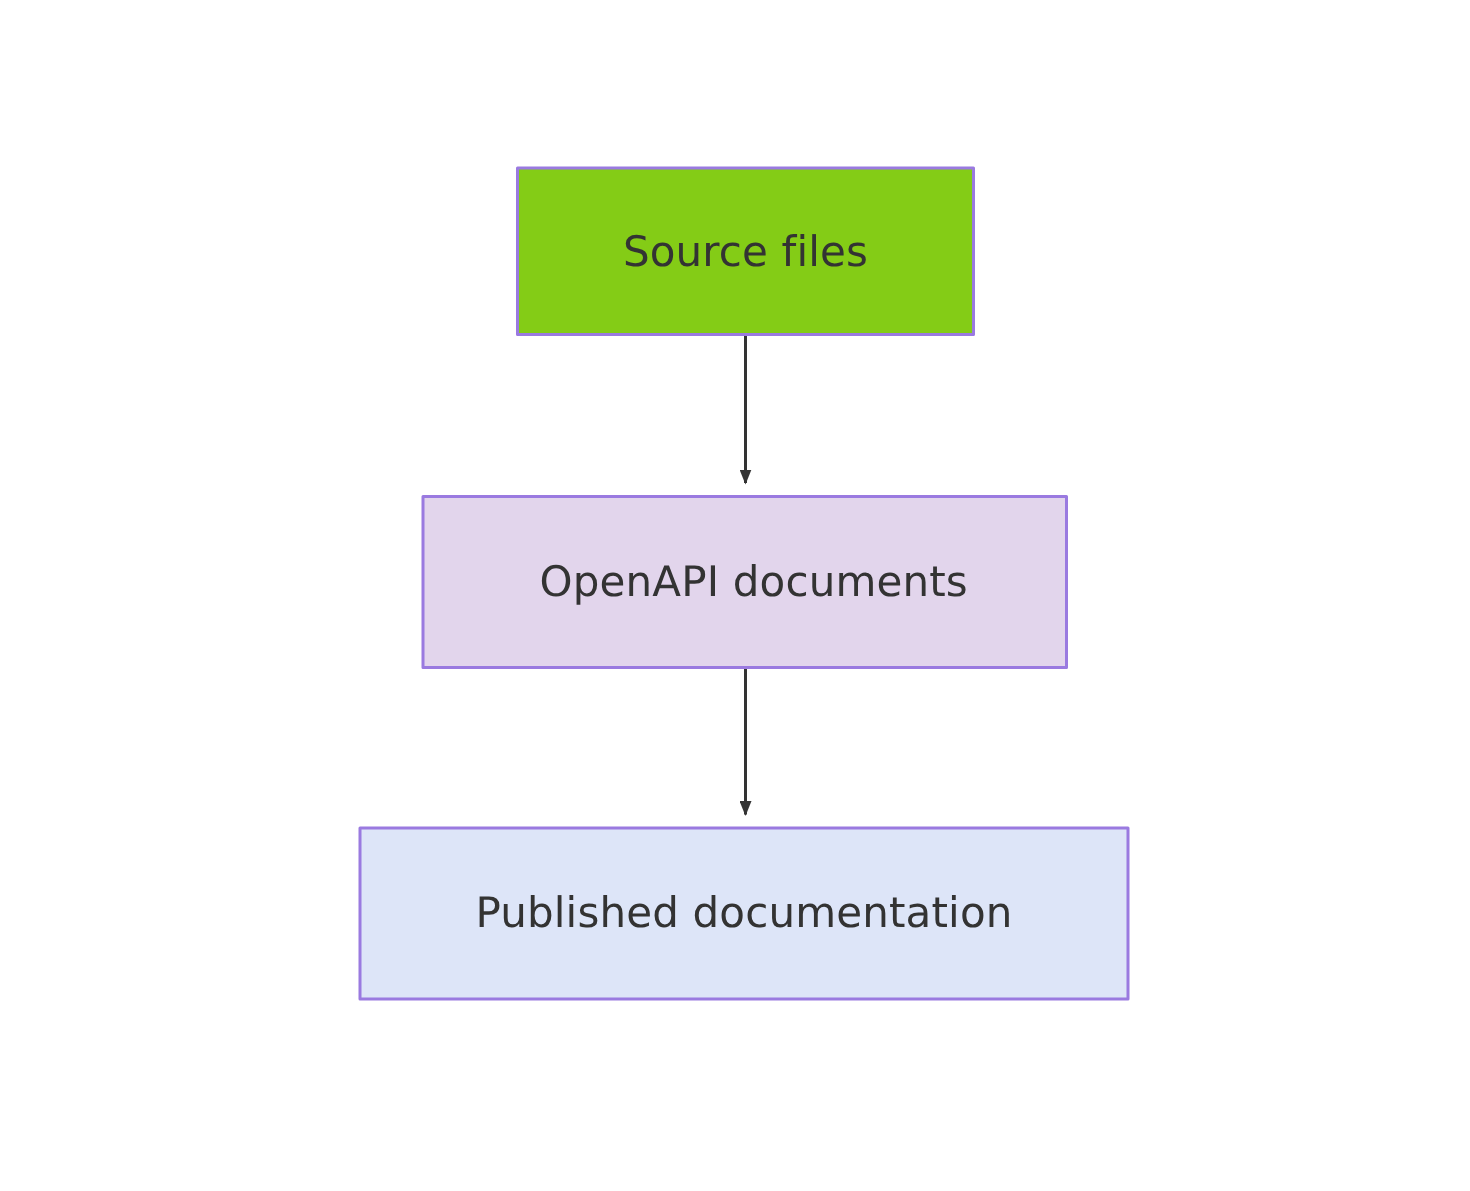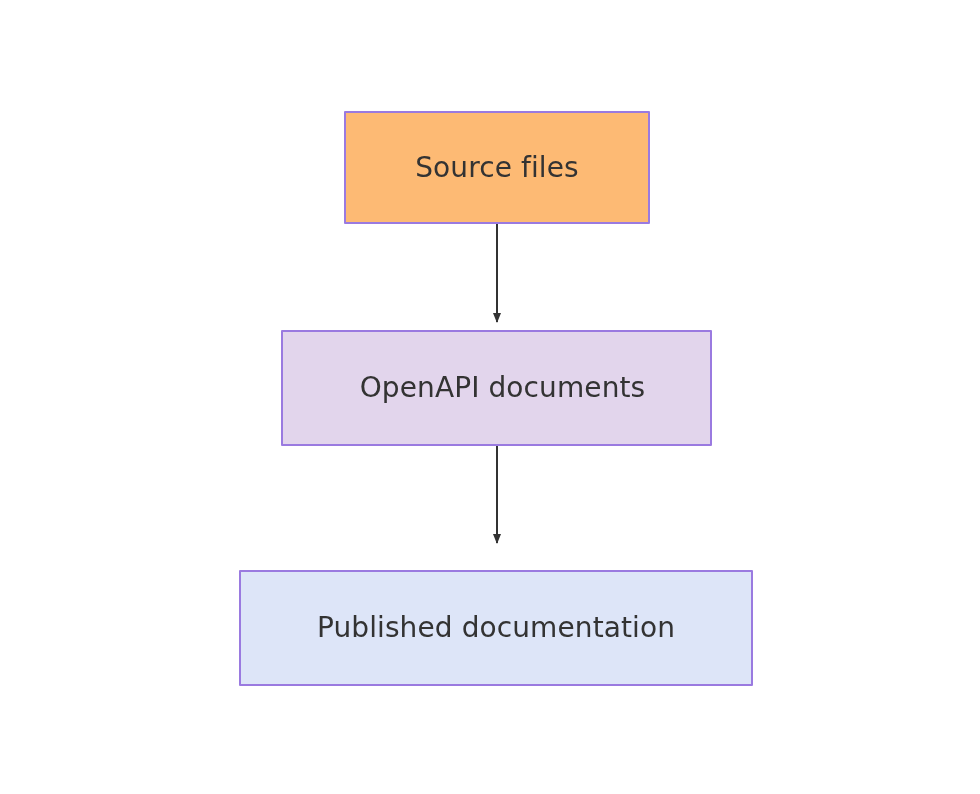--- a/index.html
+++ b/index.html
@@ -34,33 +34,33 @@
     line-height: 1.2;
     color: #333333;
     letter-spacing: 0.1px;
     white-space: nowrap;
   }
   #node-source-files {
     left: 344px;
     top: 111px;
     width: 306px;
     height: 113px;
-    background: #fdba74;
+    background: #84cc16;
   }
   #node-openapi-documents {
     left: 281px;
     top: 330px;
     width: 431px;
     height: 116px;
     background: #e2d5ec;
     padding-left: 12px;
   }
   #node-published-documentation {
     left: 239px;
-    top: 570px;
+    top: 551px;
     width: 514px;
     height: 116px;
     background: #dde5f8;
   }
   .flow-edge {
     position: absolute;
     left: 0;
     top: 0;
     width: 980px;
     height: 794px;

